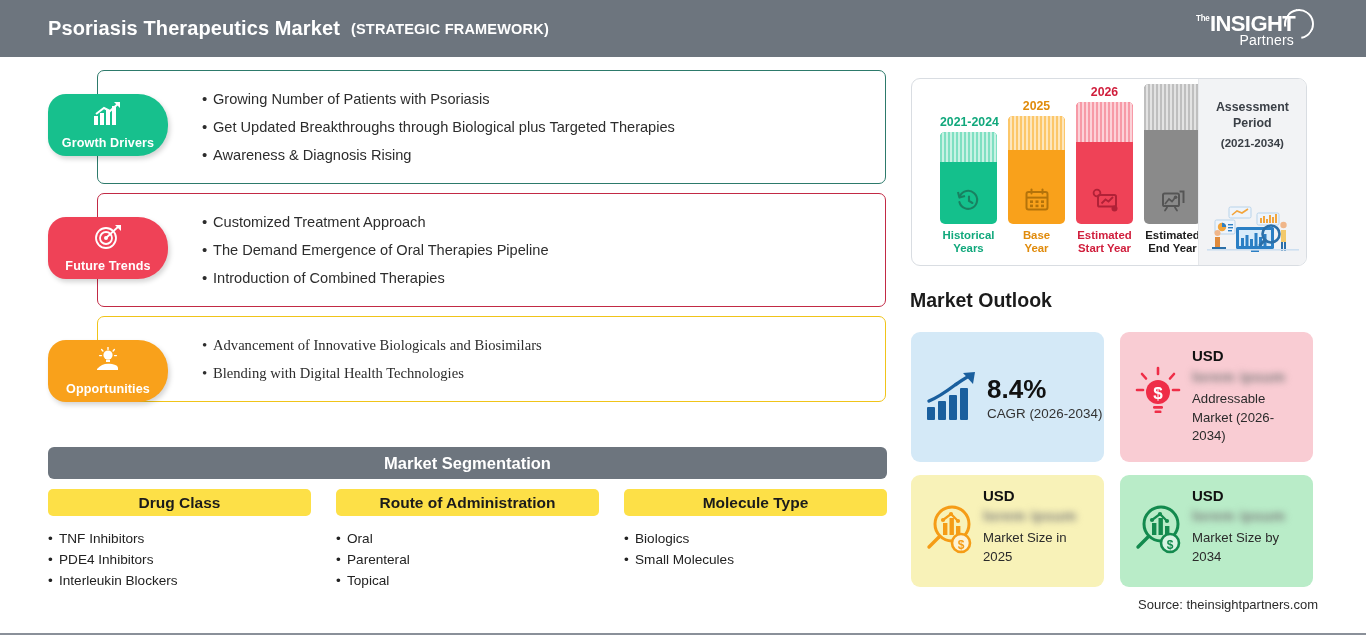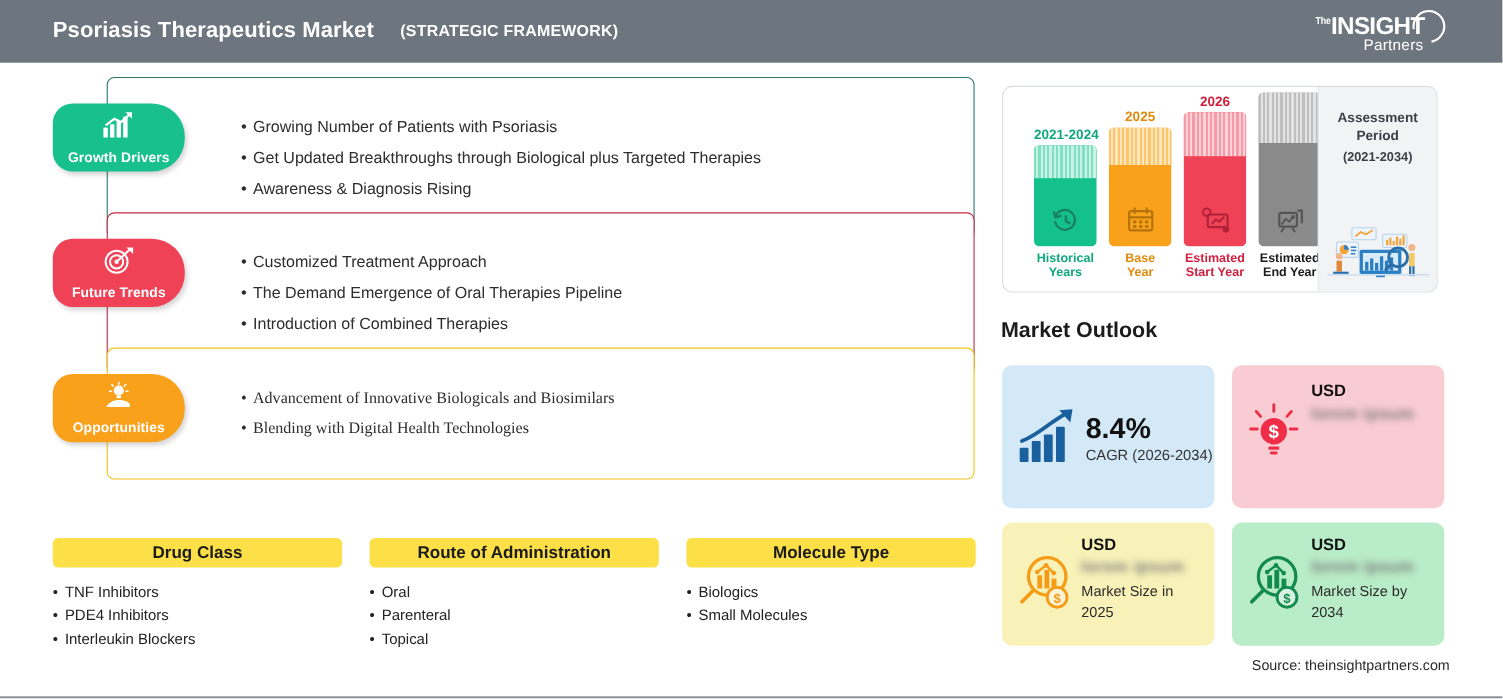--- a/index.html
+++ b/index.html
@@ -14,21 +14,21 @@
 
   
   .header{
     position:absolute;left:0;top:0;width:1366px;height:57px;
     background:#6d757e;display:flex;align-items:center;
   }
   .header-title{
     margin-left:48px;color:#ffffff;font-size:20px;font-weight:bold;letter-spacing:.1px;
   }
   .header-sub{
-    margin-left:24px;color:#ffffff;font-size:14.5px;font-weight:bold;letter-spacing:.2px;
+    margin-left:11px;color:#ffffff;font-size:14.5px;font-weight:bold;letter-spacing:.2px;
   }
   .logo{
     position:absolute;right:52px;top:9px;width:118px;height:40px;color:#fff;
   }
   .logo-the{position:absolute;left:0;top:6px;font-size:8px;font-weight:bold;line-height:7px;letter-spacing:-.2px;transform:scaleY(1.15);}
   .logo-ins{position:absolute;left:14px;top:2px;font-size:22px;font-weight:bold;letter-spacing:-.6px;}
   .logo-par{position:absolute;right:20px;top:23px;font-size:14px;font-weight:normal;letter-spacing:.2px;}
   .logo-swoosh{position:absolute;right:0px;top:0px;width:26px;height:26px;border:2.4px solid #fff;border-radius:50%;border-bottom-color:transparent;transform:rotate(35deg);}
 
   
@@ -36,21 +36,21 @@
 
   .pillar{position:absolute;left:48px;}
   .pillar .box{
     position:absolute;left:49px;top:0;width:789px;box-sizing:border-box;
     border:1.3px solid #2d7a6b;border-radius:7px;background:#fff;
     padding:14px 0 14px 0;
   }
   .pillar.trends .box{border-color:#c22a45;}
   .pillar.opps .box{border-color:#f0c419;font-family:Liberation Serif, serif;}
 
-  .bullets{list-style:none;margin:17px;padding:0 0 0 104px;}
+  .bullets{list-style:none;margin:0;padding:0 0 0 104px;}
   .bullets li{
     font-size:14.6px;color:#2d2d2d;line-height:28px;position:relative;padding-left:11px;white-space:nowrap;
   }
   .bullets li:before{content:"\2022";position:absolute;left:0;top:0;color:#2d2d2d;font-size:15px;}
 
   .badge{
     position:absolute;left:0;width:120px;height:62px;border-radius:18px 30px 30px 18px;
     z-index:5;display:flex;flex-direction:column;align-items:center;justify-content:flex-end;
     box-shadow:2px 3px 5px rgba(0,0,0,.17);
   }
@@ -211,20 +211,21 @@
               <line x1="6.6" y1="8.6" x2="8.4" y2="8.6"></line>
               <line x1="23.4" y1="8.6" x2="21.6" y2="8.6"></line>
             </g>
             <path d="M4 22 C8 17 13 16 19 17 C23 17.6 25 19.4 25 21 L25 23 L4 23 Z" fill="#fff"></path>
           </svg>
         </span>
         <span class="badge-label">Opportunities</span>
       </div>
     </div>
 
+    <div class="seg-title">Market Segmentation</div>
     <div class="seg-cols">
       <div class="seg-col">
         <div class="seg-head">Drug Class</div>
         <ul class="seg-list">
           <li>TNF Inhibitors</li>
           <li>PDE4 Inhibitors</li>
           <li>Interleukin Blockers</li>
         </ul>
       </div>
       <div class="seg-col">
@@ -428,20 +429,21 @@
             <line x1="47" y1="24" x2="41" y2="24"></line>
           </g>
           <circle cx="26" cy="26" r="12" fill="#ef2d47"></circle>
           <text x="26" y="32.5" font-size="17" font-weight="bold" fill="#fff" text-anchor="middle" font-family="'Liberation Sans',sans-serif">$</text>
           <rect x="21" y="40" width="10" height="2.8" rx="1.2" fill="#ef2d47"></rect>
           <rect x="22.5" y="44.5" width="7" height="2.6" rx="1.2" fill="#ef2d47"></rect>
         </svg>
       </span>
       <div class="usd">USD</div>
       <div class="blurred">lorem ipsum</div>
+      <div class="sub">Addressable Market (2026-2034)</div>
     </div>
 
     <div class="card ms25">
       <span class="mini-icon">
         <svg viewBox="0 0 52 52" width="52" height="52">
           <circle cx="29" cy="21" r="17" fill="none" stroke="#f59c16" stroke-width="3"></circle>
           <g fill="#f59c16">
             <rect x="20" y="20" width="4.4" height="12"></rect>
             <rect x="26.5" y="15" width="4.4" height="17"></rect>
             <rect x="33" y="23" width="4.4" height="9"></rect>

